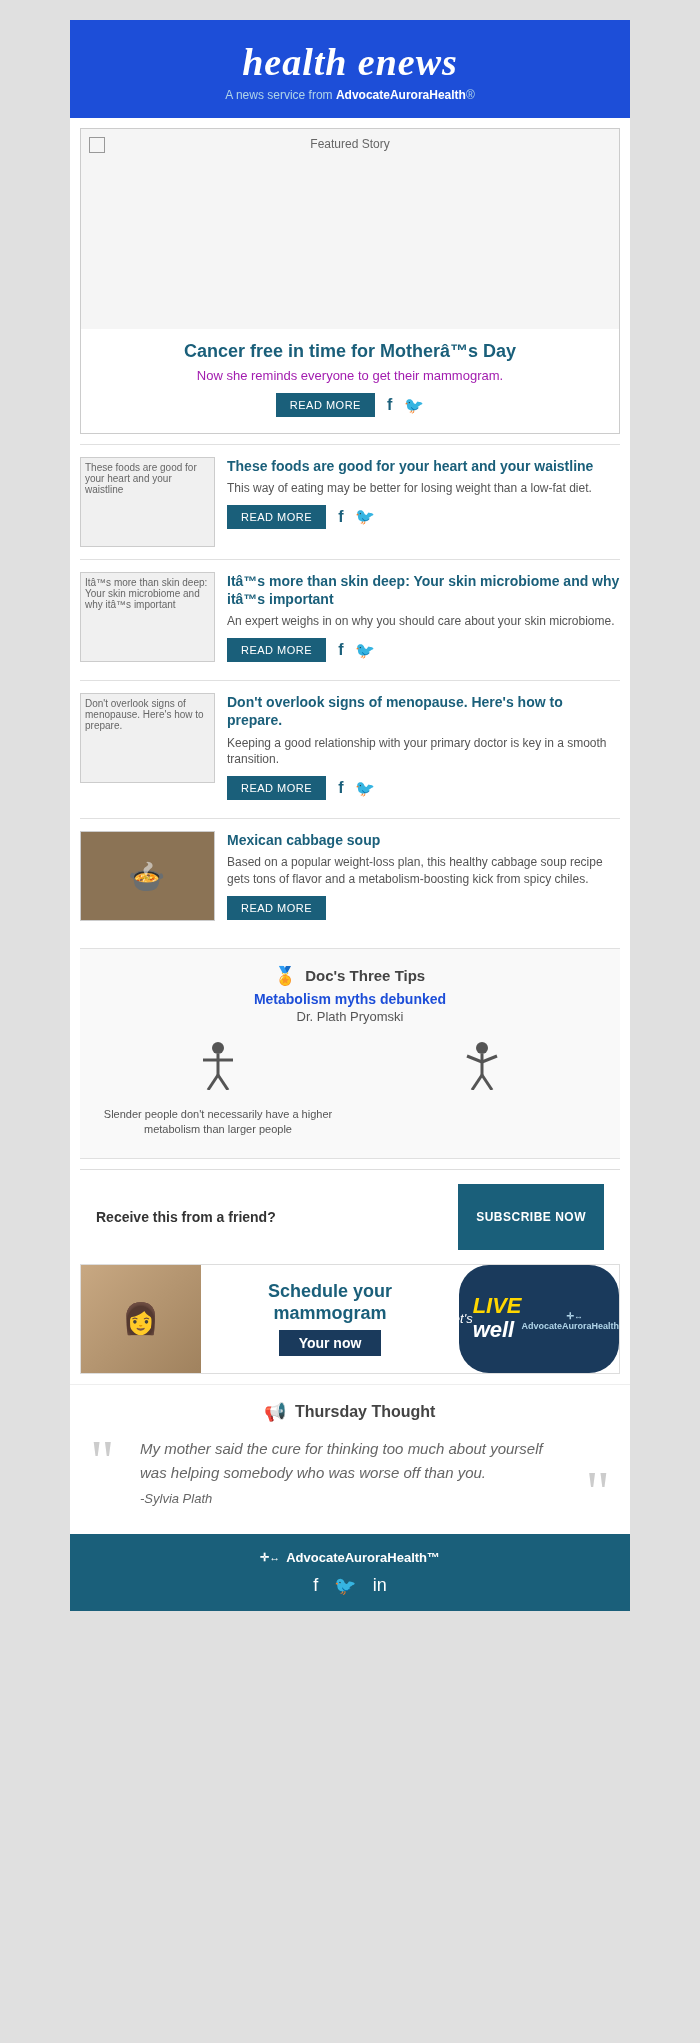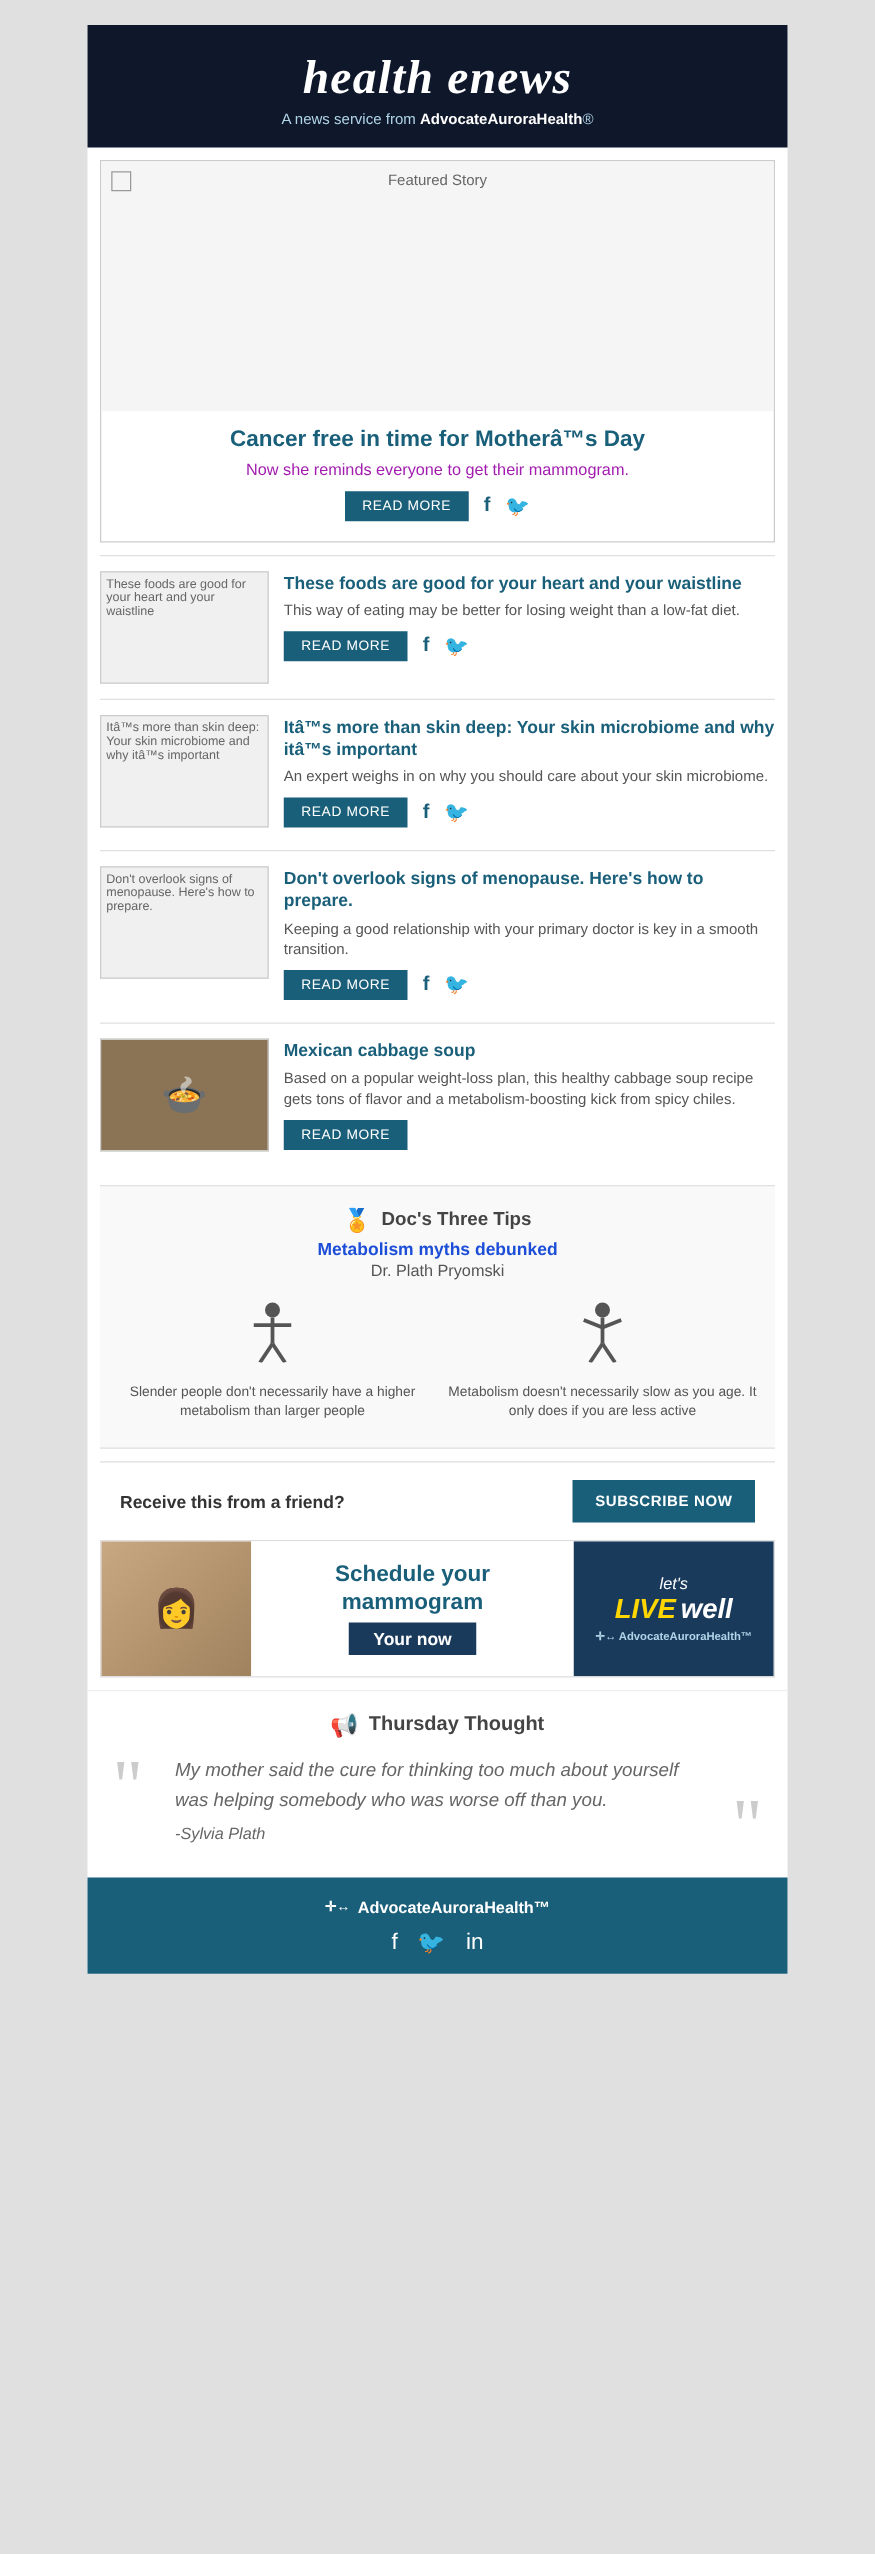--- a/index.html
+++ b/index.html
@@ -16,21 +16,21 @@
       padding: 20px 30px 30px;
     }
     .container {
       background: #fff;
       max-width: 560px;
       margin: 0 auto;
     }
 
     
     .header {
-      background: #0f172a;
+      background: #1d4ed8;
       text-align: center;
       padding: 20px 10px 16px;
     }
     .header-title {
       color: #fff;
       font-size: 38px;
       font-weight: bold;
       font-style: italic;
       letter-spacing: 1px;
       font-family: Georgia, serif;
@@ -232,21 +232,21 @@
     .subscribe-text {
       font-size: 14px;
       font-weight: bold;
       color: #333;
     }
     .subscribe-btn {
       background: #1a5f7a;
       color: #fff;
       font-size: 12px;
       font-weight: bold;
-      padding: 10px 18px;
+      padding: 26px 18px;
       border: none;
       cursor: pointer;
       text-transform: uppercase;
       letter-spacing: 0.5px;
     }
 
     
     .mammogram-banner {
       margin: 0 10px;
       border: 1px solid #ddd;
@@ -288,24 +288,24 @@
       padding: 5px 20px;
       margin-top: 6px;
       cursor: pointer;
       border: none;
     }
     .mammo-right {
       background: #1a3a5c;
       width: 160px;
       min-width: 160px;
       display: flex;
-      flex-direction: column;
       align-items: center;
       justify-content: center;
       padding: 10px;
+      border-radius: 30px;
     }
     .mammo-lets {
       color: #fff;
       font-size: 13px;
       font-style: italic;
     }
     .mammo-live {
       color: #ffd700;
       font-size: 22px;
       font-weight: bold;
@@ -527,21 +527,20 @@
           <div class="tip-icon">
             <svg width="40" height="50" viewBox="0 0 40 50" fill="#555">
               <circle cx="20" cy="8" r="6"></circle>
               <line x1="20" y1="14" x2="20" y2="35" stroke="#555" stroke-width="3"></line>
               <line x1="5" y1="16" x2="20" y2="22" stroke="#555" stroke-width="3"></line>
               <line x1="35" y1="16" x2="20" y2="22" stroke="#555" stroke-width="3"></line>
               <line x1="20" y1="35" x2="10" y2="50" stroke="#555" stroke-width="3"></line>
               <line x1="20" y1="35" x2="30" y2="50" stroke="#555" stroke-width="3"></line>
             </svg>
           </div>
-          <div class="tip-text">Metabolism doesn't necessarily slow as you age. It only does if you are less active</div>
         </div>
       </div>
     </div>
 
     <div class="subscribe-bar">
       <span class="subscribe-text">Receive this from a friend?</span>
       <button class="subscribe-btn">SUBSCRIBE NOW</button>
     </div>
 
     <div class="mammogram-banner">

